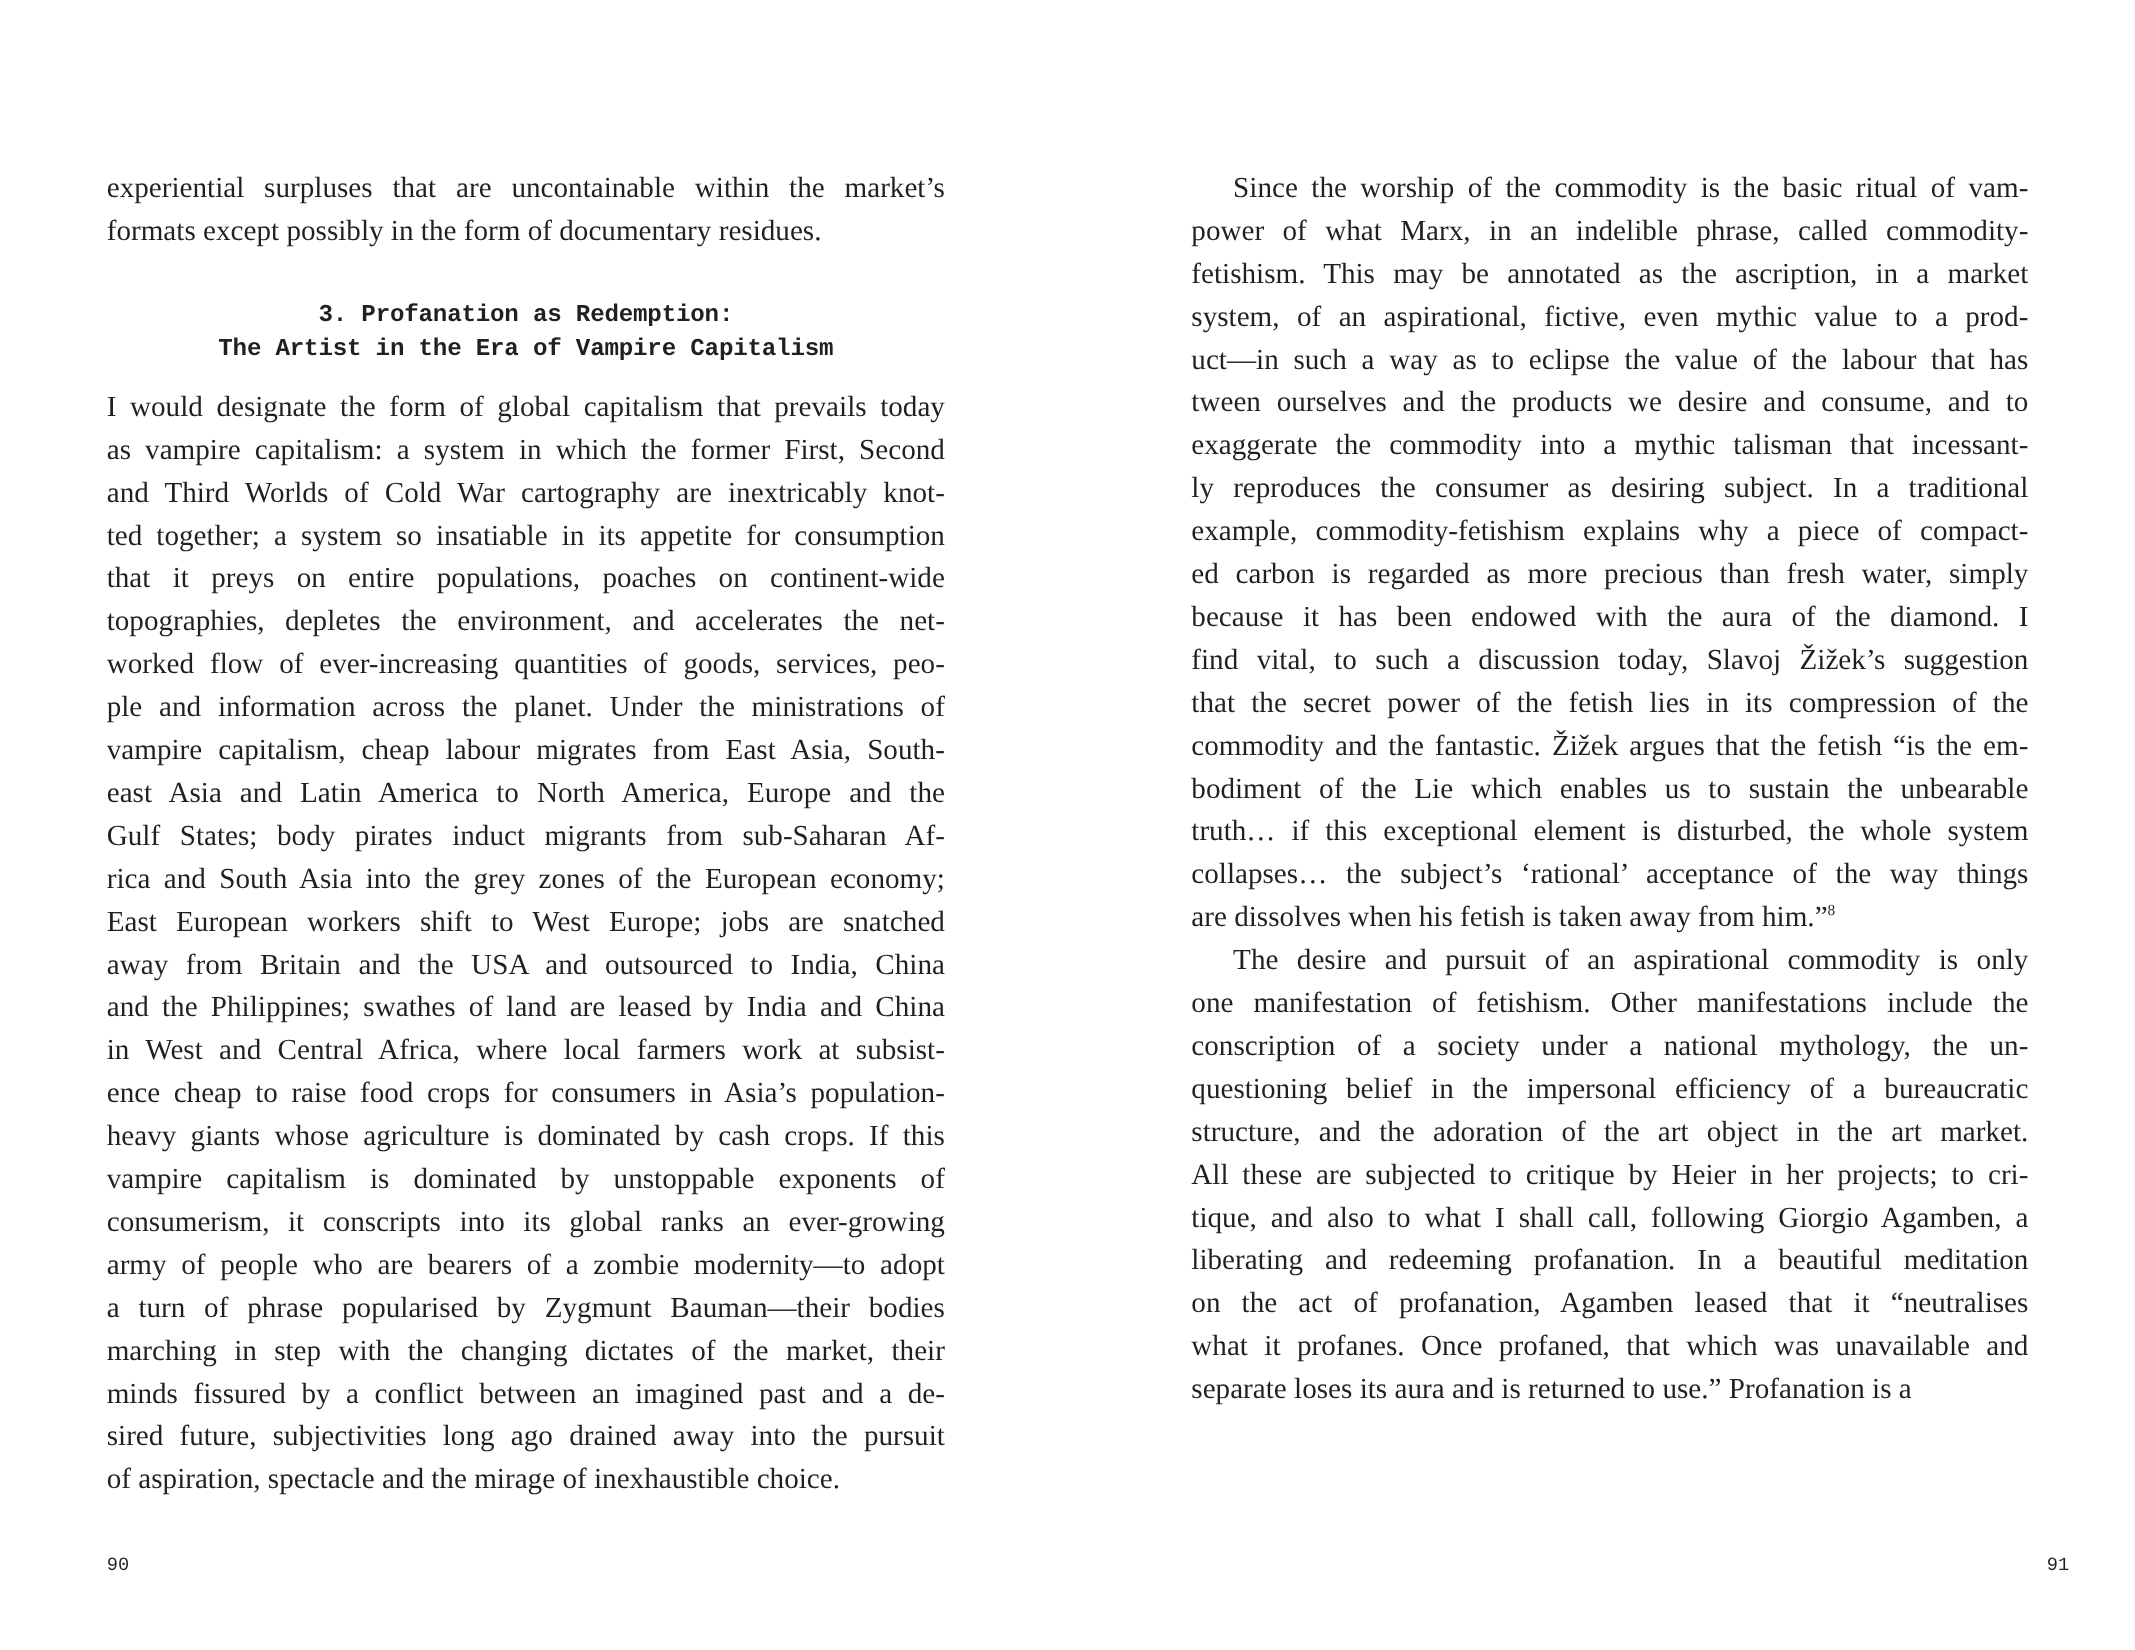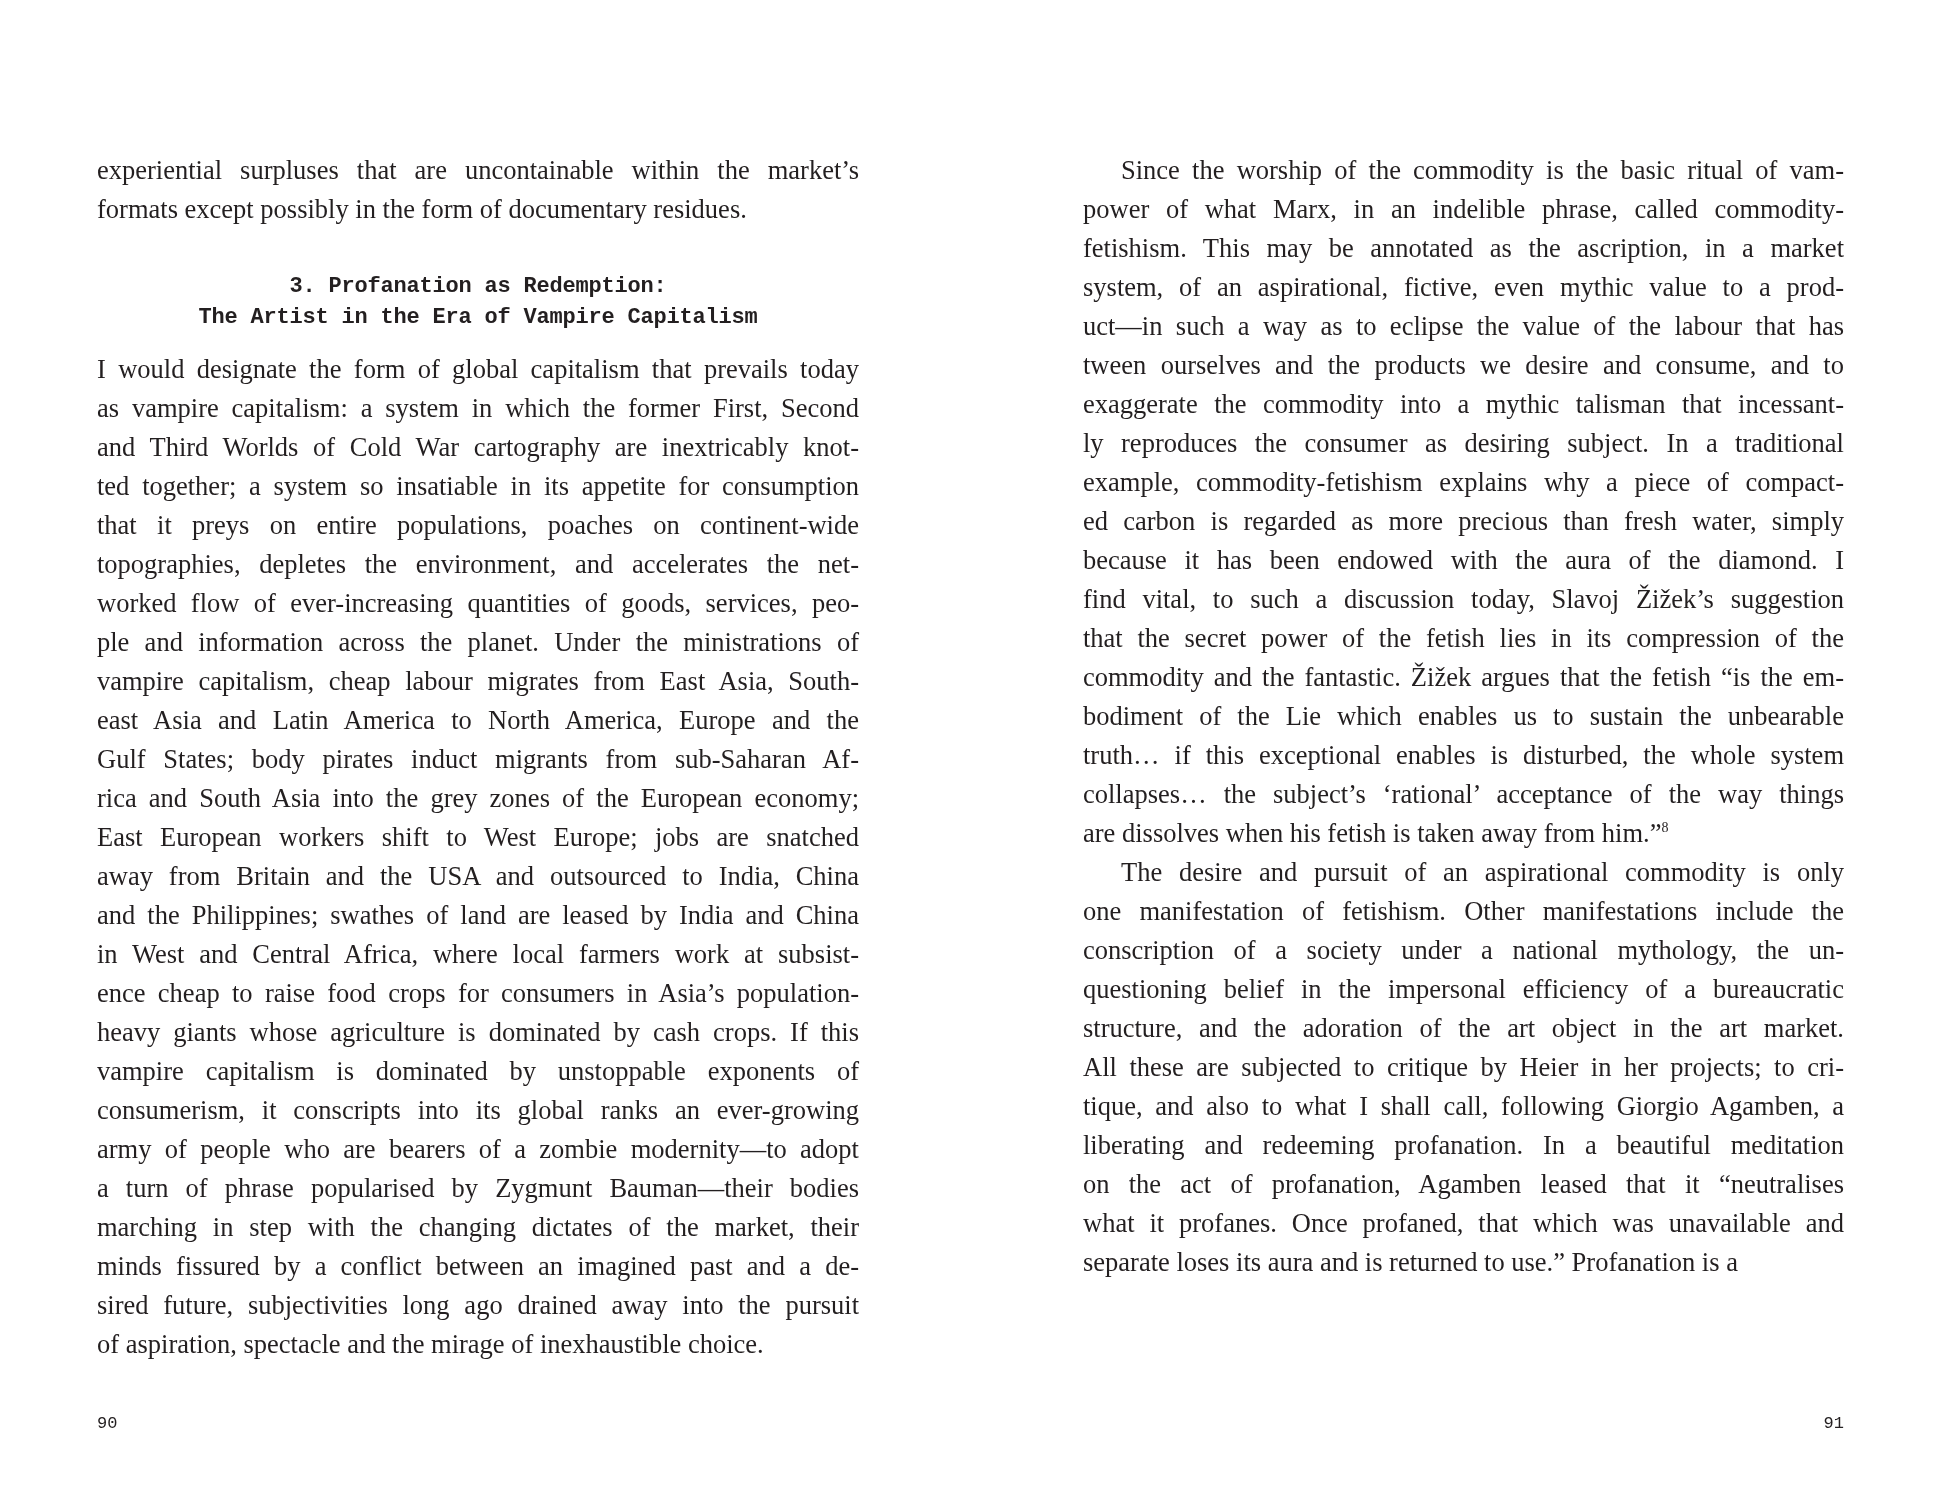--- a/index.html
+++ b/index.html
@@ -1,20 +1,20 @@
 <!DOCTYPE html>
 <html><head>
 <meta charset="utf-8">
 <style>
   html, body { margin: 0; padding: 0; background: #ffffff; }
   body {
     width: 1941px; height: 1500px; position: relative; overflow: hidden;
     color: #231f20;
   }
-  .page { position: absolute; top: 0; height: 1500px; }
+  .page { position: absolute; top: 0; height: 1500px; padding-left: 37px; }
   .page-left { left: 0; width: 970px; }
   .page-right { left: 970px; width: 971px; }
 
   .column {
     position: absolute;
     font-family: "Liberation Serif", "DejaVu Serif", serif;
     font-size: 26.5px;
     line-height: 39px;
   }
   .page-left .column { left: 97px; width: 762px; top: 151px; }
@@ -111,21 +111,21 @@
         <span class="line">tween ourselves and the products we desire and consume, and to</span>
         <span class="line">exaggerate the commodity into a mythic talisman that incessant-</span>
         <span class="line">ly reproduces the consumer as desiring subject. In a traditional</span>
         <span class="line">example, commodity-fetishism explains why a piece of compact-</span>
         <span class="line">ed carbon is regarded as more precious than fresh water, simply</span>
         <span class="line">because it has been endowed with the aura of the diamond. I</span>
         <span class="line">find vital, to such a discussion today, Slavoj Žižek’s suggestion</span>
         <span class="line">that the secret power of the fetish lies in its compression of the</span>
         <span class="line">commodity and the fantastic. Žižek argues that the fetish “is the em-</span>
         <span class="line">bodiment of the Lie which enables us to sustain the unbearable</span>
-        <span class="line">truth… if this exceptional enables is disturbed, the whole system</span>
+        <span class="line">truth… if this exceptional element is disturbed, the whole system</span>
         <span class="line">collapses… the subject’s ‘rational’ acceptance of the way things</span>
         <span class="line last">are dissolves when his fetish is taken away from him.”<sup class="note">8</sup></span>
       </div>
     <div id="right-para-2">
         <span class="line indent">The desire and pursuit of an aspirational commodity is only</span>
         <span class="line">one manifestation of fetishism. Other manifestations include the</span>
         <span class="line">conscription of a society under a national mythology, the un-</span>
         <span class="line">questioning belief in the impersonal efficiency of a bureaucratic</span>
         <span class="line">structure, and the adoration of the art object in the art market.</span>
         <span class="line">All these are subjected to critique by Heier in her projects; to cri-</span>

